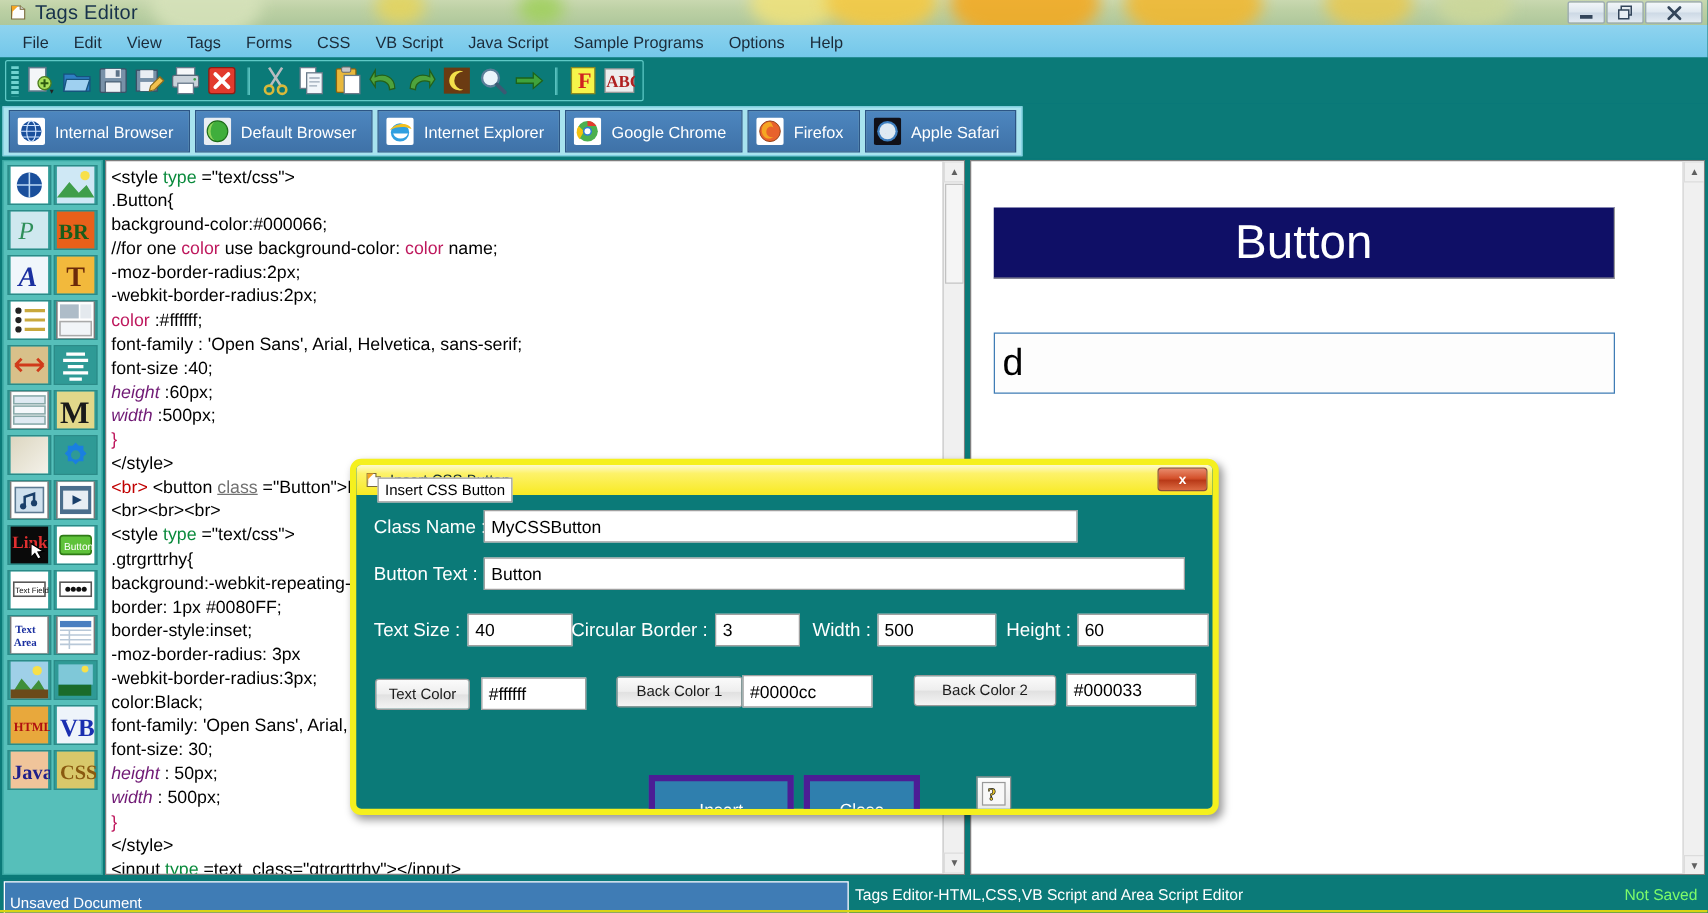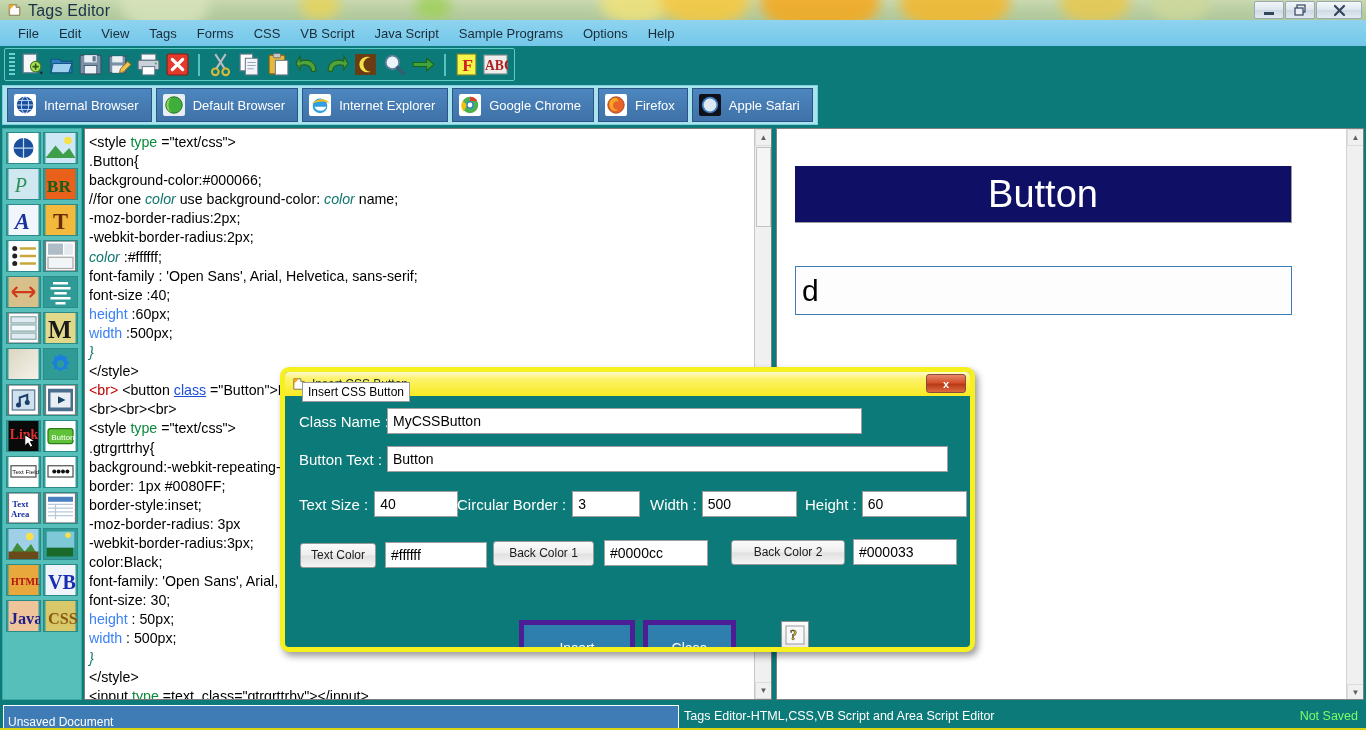--- a/index.html
+++ b/index.html
@@ -140,24 +140,24 @@
   }
   #code {
     position:absolute; left:0; top:0; width:662px; height:572px;
     padding: 4px 2px 0 4px;
     font-family: "Liberation Sans", sans-serif;
     font-size: 14.2px; line-height: 19.1px;
     color:#000; white-space:pre; overflow:hidden;
   }
   .k-tag   { color:#000000; }
   .k-attr  { color:#0a8a3c; }
-  .k-prop  { color:#3b82f6; }
-  .k-pink  { color:#0f766e;font-style:italic; }
+  .k-prop  { color:#701a75;font-style:italic; }
+  .k-pink  { color:#be185d; }
   .k-red   { color:#c00000; }
-  .k-grn   { color:#1d4ed8;text-decoration:underline; }
+  .k-grn   { color:#737373;text-decoration:underline; }
 
   .vscroll {
     position:absolute; width:17px;
     background:#f0f0f0; border-left:1px solid #c8c8c8;
   }
   .vs-arrow { width:17px; height:17px; background:#f0f0f0;
     display:flex; align-items:center; justify-content:center;
     color:#606060; font-size:8px; border:1px solid #dcdcdc; }
   .vs-thumb { position:absolute; left:1px; width:15px;
     background:#f5f5f5; border:1px solid #c2c2c2; }
@@ -731,26 +731,26 @@
         <span class="dl-input" style="width:95px; margin-left:5px;">500</span>
       </div>
 
       <div class="dl-row" style="left:520px; top:95px;">
         <span class="dl-lbl">Height :</span>
         <span class="dl-input" style="width:105px; margin-left:5px;">60</span>
       </div>
 
       <div class="dl-row" style="left:15px; top:146px;">
         <span class="dl-gbtn" style="width:76px;">Text Color</span>
-        <span class="dl-input" style="width:102px; margin-left:9px;">#ffffff</span>
+        <span class="dl-input" style="width:84px; margin-left:9px;">#ffffff</span>
       </div>
 
       <div class="dl-row" style="left:208px; top:144px;">
         <span class="dl-gbtn" style="width:101px;">Back Color 1</span>
-        <span class="dl-input" style="width:104px; margin-left:10px;">#0000cc</span>
+        <span class="dl-input" style="width:104px; ">#0000cc</span>
       </div>
 
       <div class="dl-row" style="left:446px; top:143px;">
         <span class="dl-gbtn" style="width:114px;">Back Color 2</span>
         <span class="dl-input" style="width:104px; margin-left:8px;">#000033</span>
       </div>
 
       <div class="dl-bbtn" style="position:absolute; left:234px; top:224px; width:116px;">Insert</div>
       <div class="dl-bbtn" style="position:absolute; left:358px; top:224px; width:93px;">Close</div>
 

